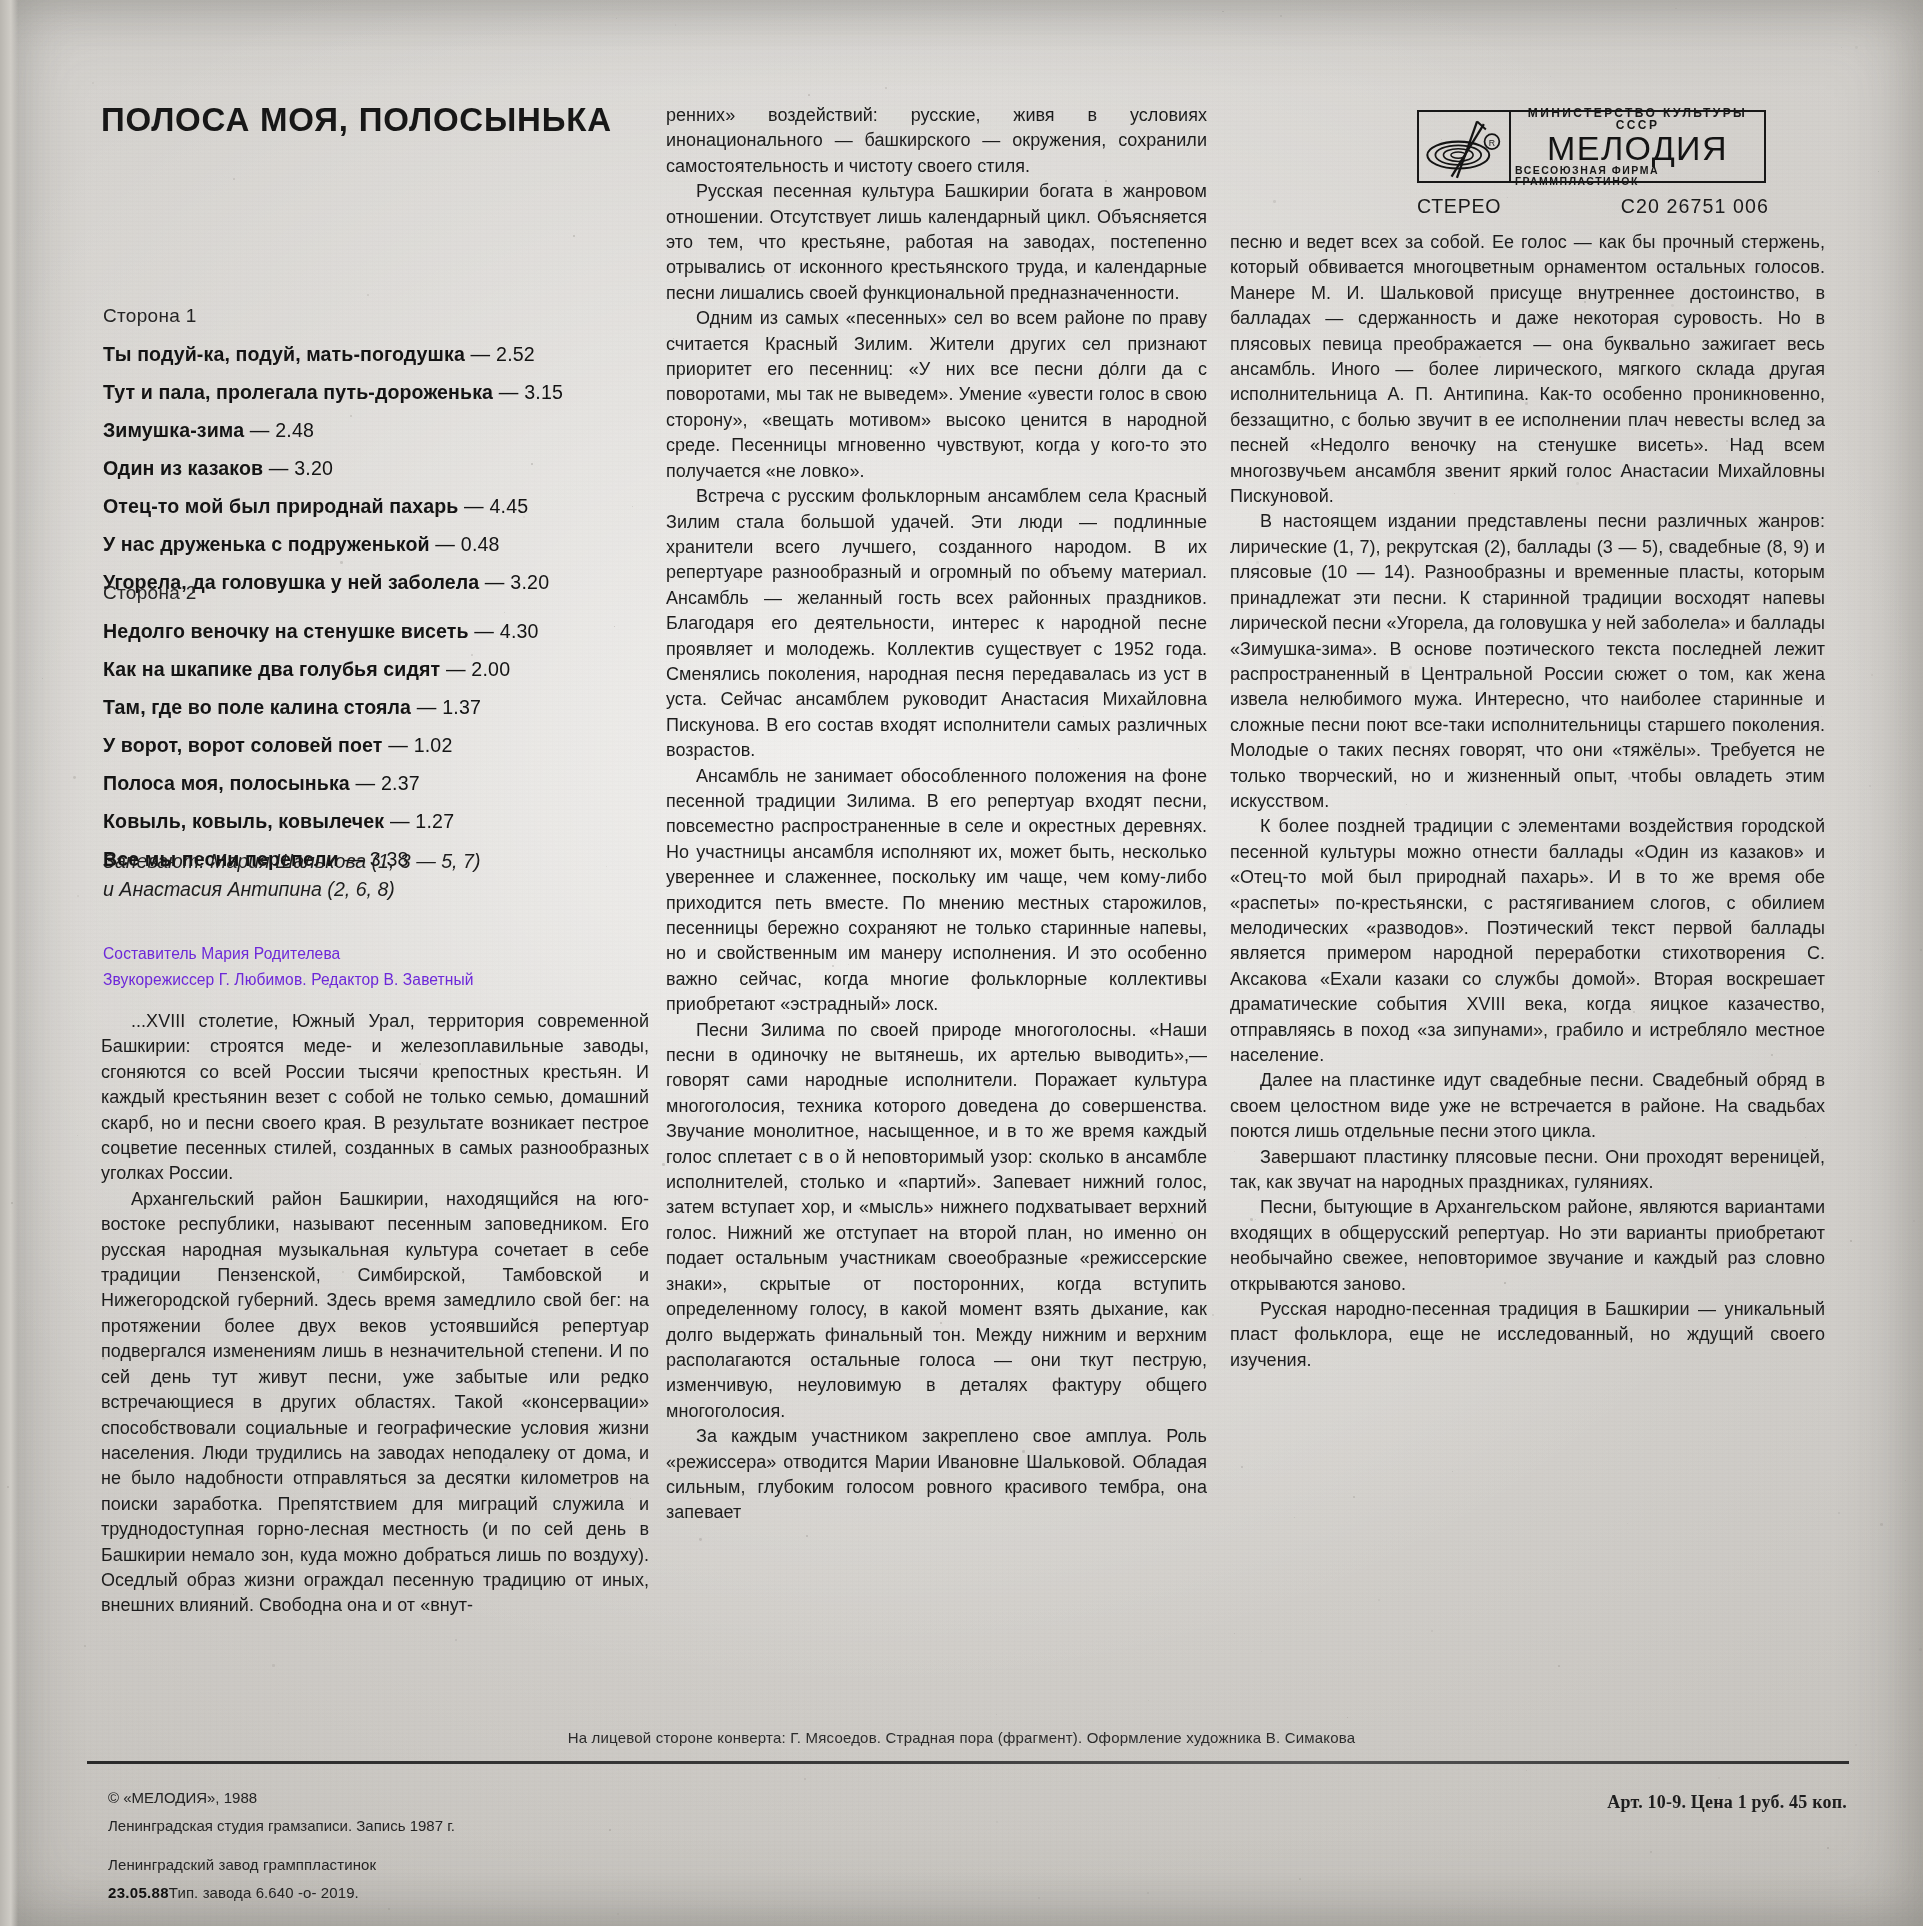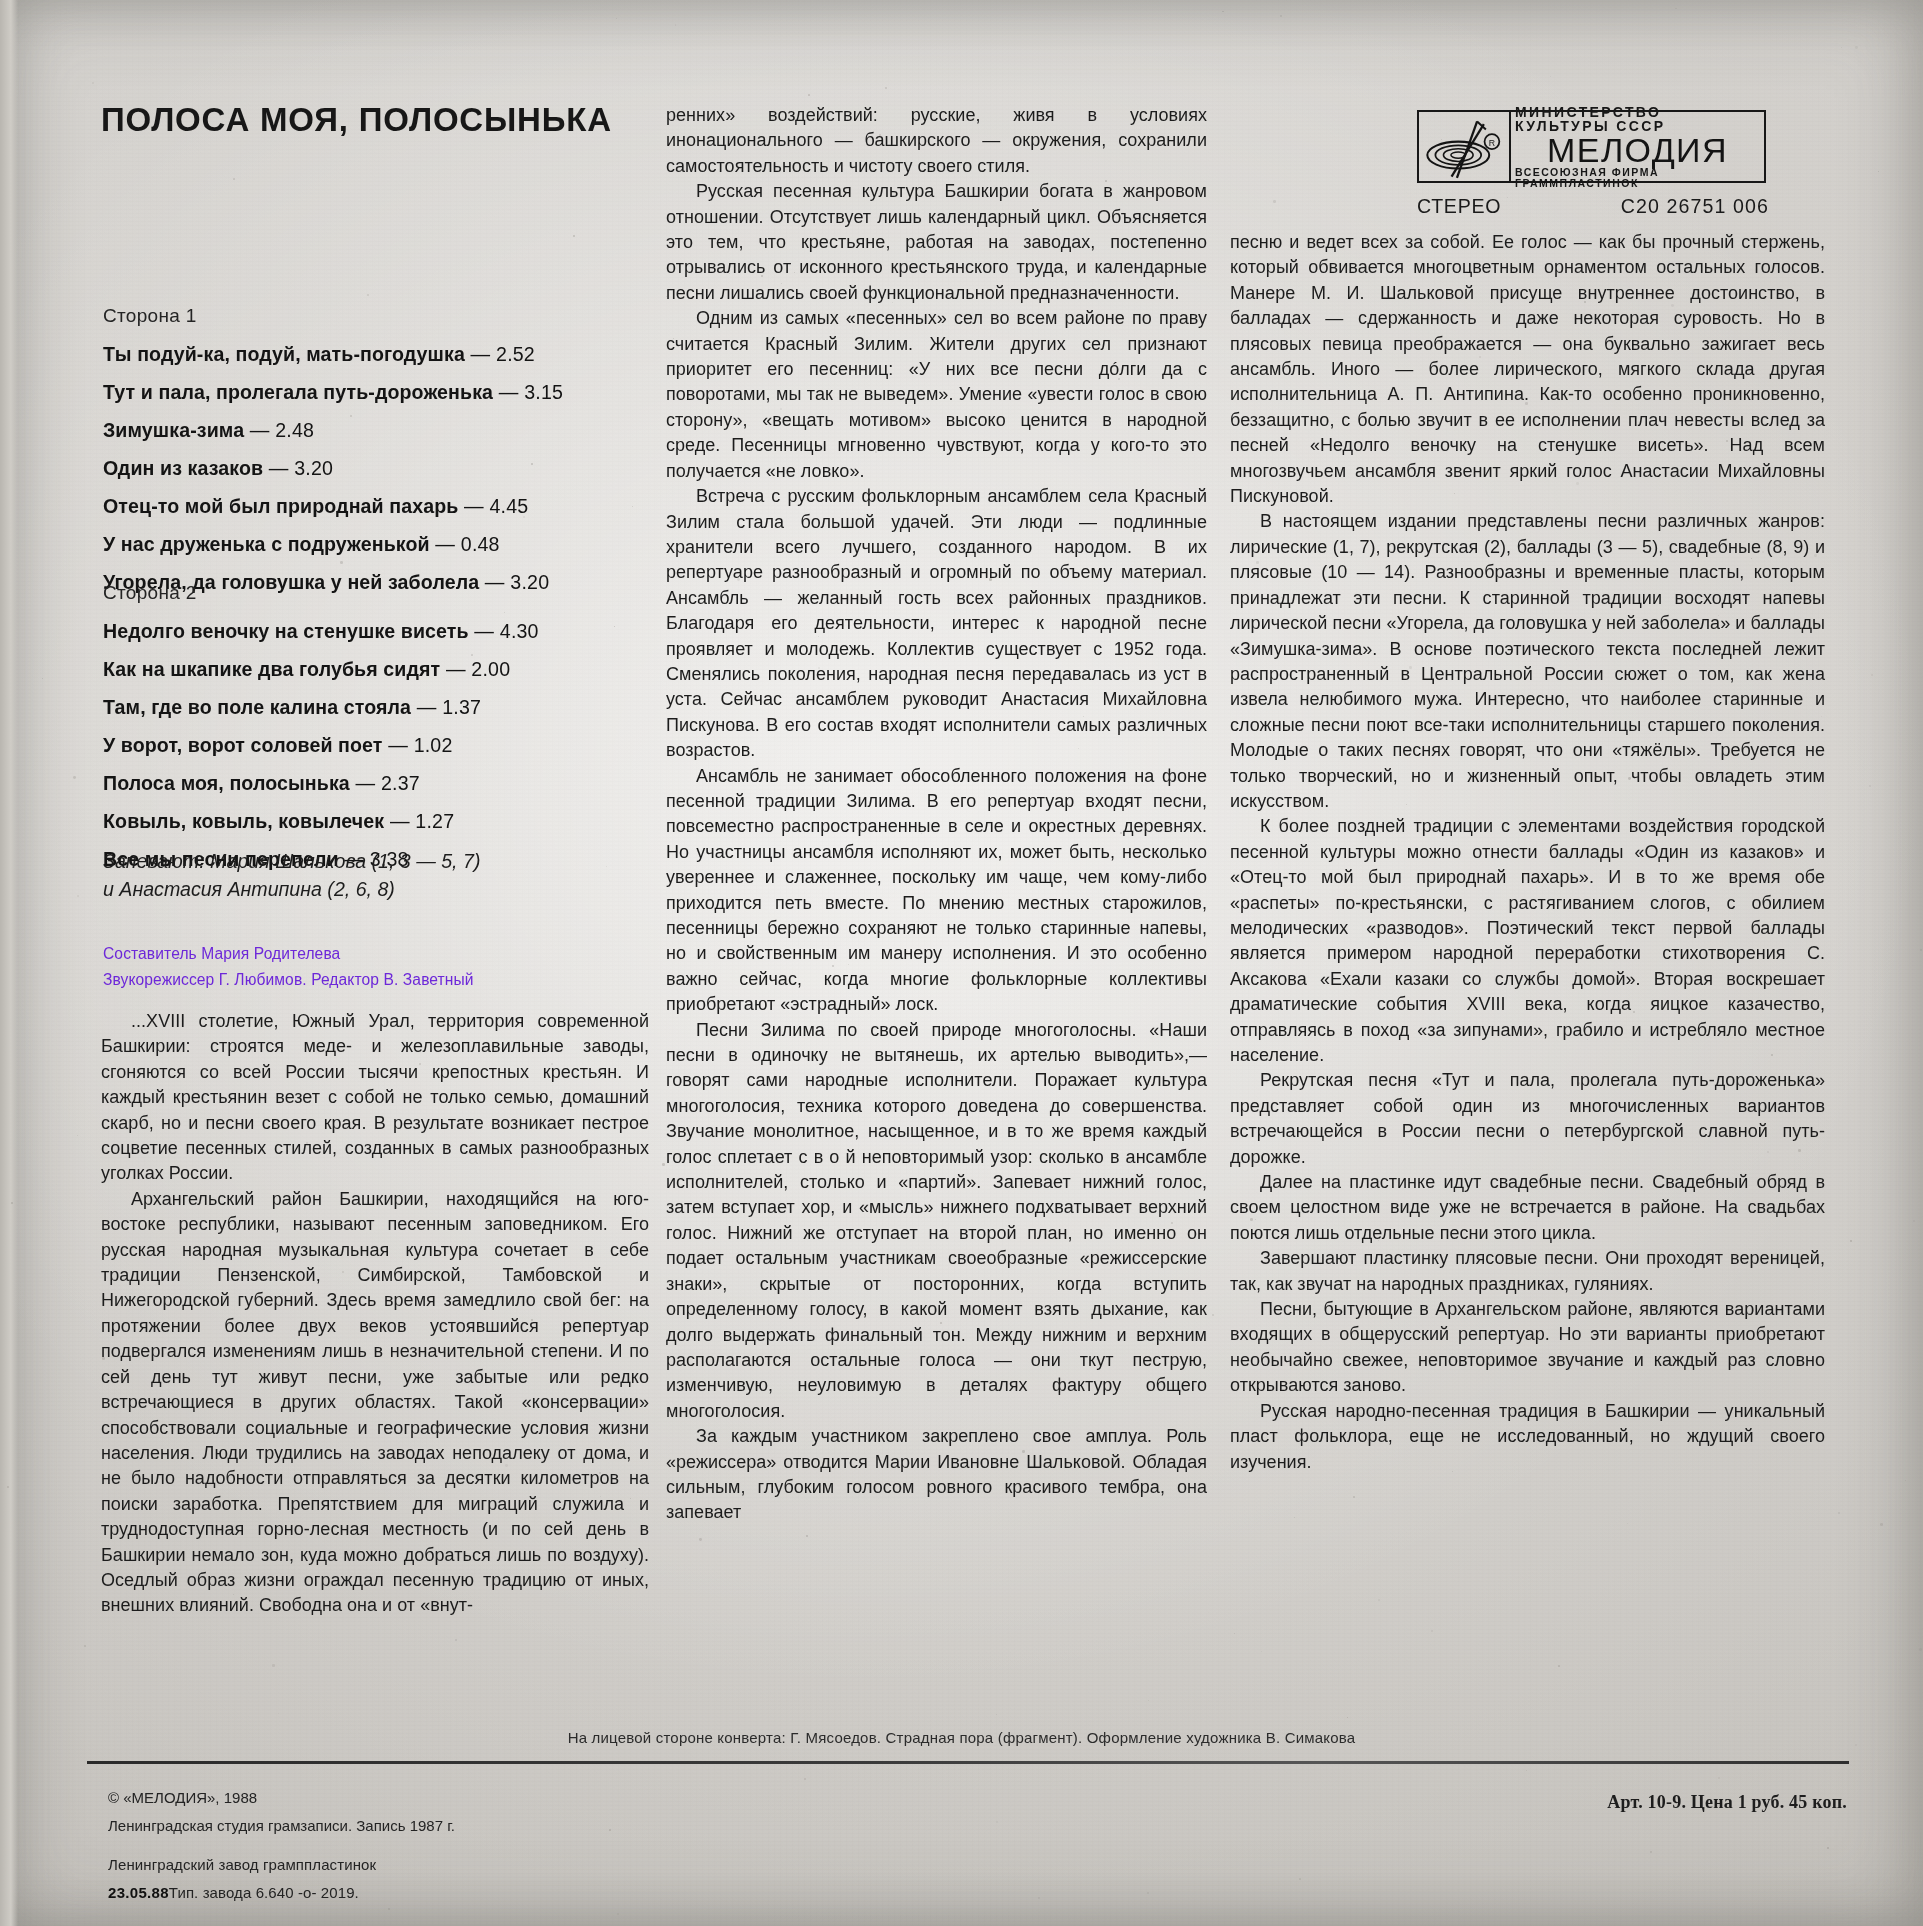--- a/index.html
+++ b/index.html
@@ -167,25 +167,26 @@
   }
   .logo-text {
     flex: 1;
     display: flex;
     flex-direction: column;
     justify-content: center;
     align-items: center;
     padding: 0 4px;
   }
   .logo-top {
-    font-size: 14px;
+    font-size: 12px;
     letter-spacing: 2.4px;
     font-weight: 700;
     line-height: 1;
     color: #171717;
+    text-align: center;
   }
   .logo-main {
     font-size: 34px;
     font-weight: 400;
     letter-spacing: 1.4px;
     line-height: 1.02;
     color: #141414;
   }
   .logo-bot {
     font-size: 10.5px;
@@ -358,21 +359,20 @@
         <p>Ансамбль не занимает обособленного положения на фоне песенной традиции Зилима. В его репертуар входят песни, повсеместно распространенные в селе и окрестных деревнях. Но участницы ансамбля исполняют их, может быть, несколько увереннее и слаженнее, поскольку им чаще, чем кому-либо приходится петь вместе. По мнению местных старожилов, песенницы бережно сохраняют не только старинные напевы, но и свойственным им манеру исполнения. И это особенно важно сейчас, когда многие фольклорные коллективы приобретают «эстрадный» лоск.</p>
         <p>Песни Зилима по своей природе многоголосны. «Наши песни в одиночку не вытянешь, их артелью выводить»,— говорят сами народные исполнители. Поражает культура многоголосия, техника которого доведена до совершенства. Звучание монолитное, насыщенное, и в то же время каждый голос сплетает с в о й неповторимый узор: сколько в ансамбле исполнителей, столько и «партий». Запевает нижний голос, затем вступает хор, и «мысль» нижнего подхватывает верхний голос. Нижний же отступает на второй план, но именно он подает остальным участникам своеобразные «режиссерские знаки», скрытые от посторонних, когда вступить определенному голосу, в какой момент взять дыхание, как долго выдержать финальный тон. Между нижним и верхним располагаются остальные голоса — они ткут пеструю, изменчивую, неуловимую в деталях фактуру общего многоголосия.</p>
         <p>За каждым участником закреплено свое амплуа. Роль «режиссера» отводится Марии Ивановне Шальковой. Обладая сильным, глубоким голосом ровного красивого тембра, она запевает</p>
       </div>
 
     <div class="col col-right prose" id="right-prose" style="top: 230px;">
       <div id="right-prose-body">
           <p class="noindent">песню и ведет всех за собой. Ее голос — как бы прочный стержень, который обвивается многоцветным орнаментом остальных голосов. Манере М. И. Шальковой присуще внутреннее достоинство, в балладах — сдержанность и даже некоторая суровость. Но в плясовых певица преображается — она буквально зажигает весь ансамбль. Иного — более лирического, мягкого склада другая исполнительница А. П. Антипина. Как-то особенно проникновенно, беззащитно, с болью звучит в ее исполнении плач невесты вслед за песней «Недолго веночку на стенушке висеть». Над всем многозвучьем ансамбля звенит яркий голос Анастасии Михайловны Пискуновой.</p>
           <p>В настоящем издании представлены песни различных жанров: лирические (1, 7), рекрутская (2), баллады (3 — 5), свадебные (8, 9) и плясовые (10 — 14). Разнообразны и временные пласты, которым принадлежат эти песни. К старинной традиции восходят напевы лирической песни «Угорела, да головушка у ней заболела» и баллады «Зимушка-зима». В основе поэтического текста последней лежит распространенный в Центральной России сюжет о том, как жена извела нелюбимого мужа. Интересно, что наиболее старинные и сложные песни поют все-таки исполнительницы старшего поколения. Молодые о таких песнях говорят, что они «тяжёлы». Требуется не только творческий, но и жизненный опыт, чтобы овладеть этим искусством.</p>
           <p>К более поздней традиции с элементами воздействия городской песенной культуры можно отнести баллады «Один из казаков» и «Отец-то мой был природнай пахарь». И в то же время обе «распеты» по-крестьянски, с растягиванием слогов, с обилием мелодических «разводов». Поэтический текст первой баллады является примером народной переработки стихотворения С. Аксакова «Ехали казаки со службы домой». Вторая воскрешает драматические события XVIII века, когда яицкое казачество, отправляясь в поход «за зипунами», грабило и истребляло местное население.</p>
-          <p>Рекрутская песня «Тут и пала, пролегала путь-дороженька» представляет собой один из многочисленных вариантов встречающейся в России песни о петербургской славной путь-дорожке.</p>
           <p>Далее на пластинке идут свадебные песни. Свадебный обряд в своем целостном виде уже не встречается в районе. На свадьбах поются лишь отдельные песни этого цикла.</p>
           <p>Завершают пластинку плясовые песни. Они проходят вереницей, так, как звучат на народных праздниках, гуляниях.</p>
           <p>Песни, бытующие в Архангельском районе, являются вариантами входящих в общерусский репертуар. Но эти варианты приобретают необычайно свежее, неповторимое звучание и каждый раз словно открываются заново.</p>
           <p>Русская народно-песенная традиция в Башкирии — уникальный пласт фольклора, еще не исследованный, но ждущий своего изучения.</p>
         </div>
     </div>
 
     <div class="front-credit">На лицевой стороне конверта: Г. Мясоедов. Страдная пора (фрагмент). Оформление художника В. Симакова</div>
     <div class="rule"></div>
 

